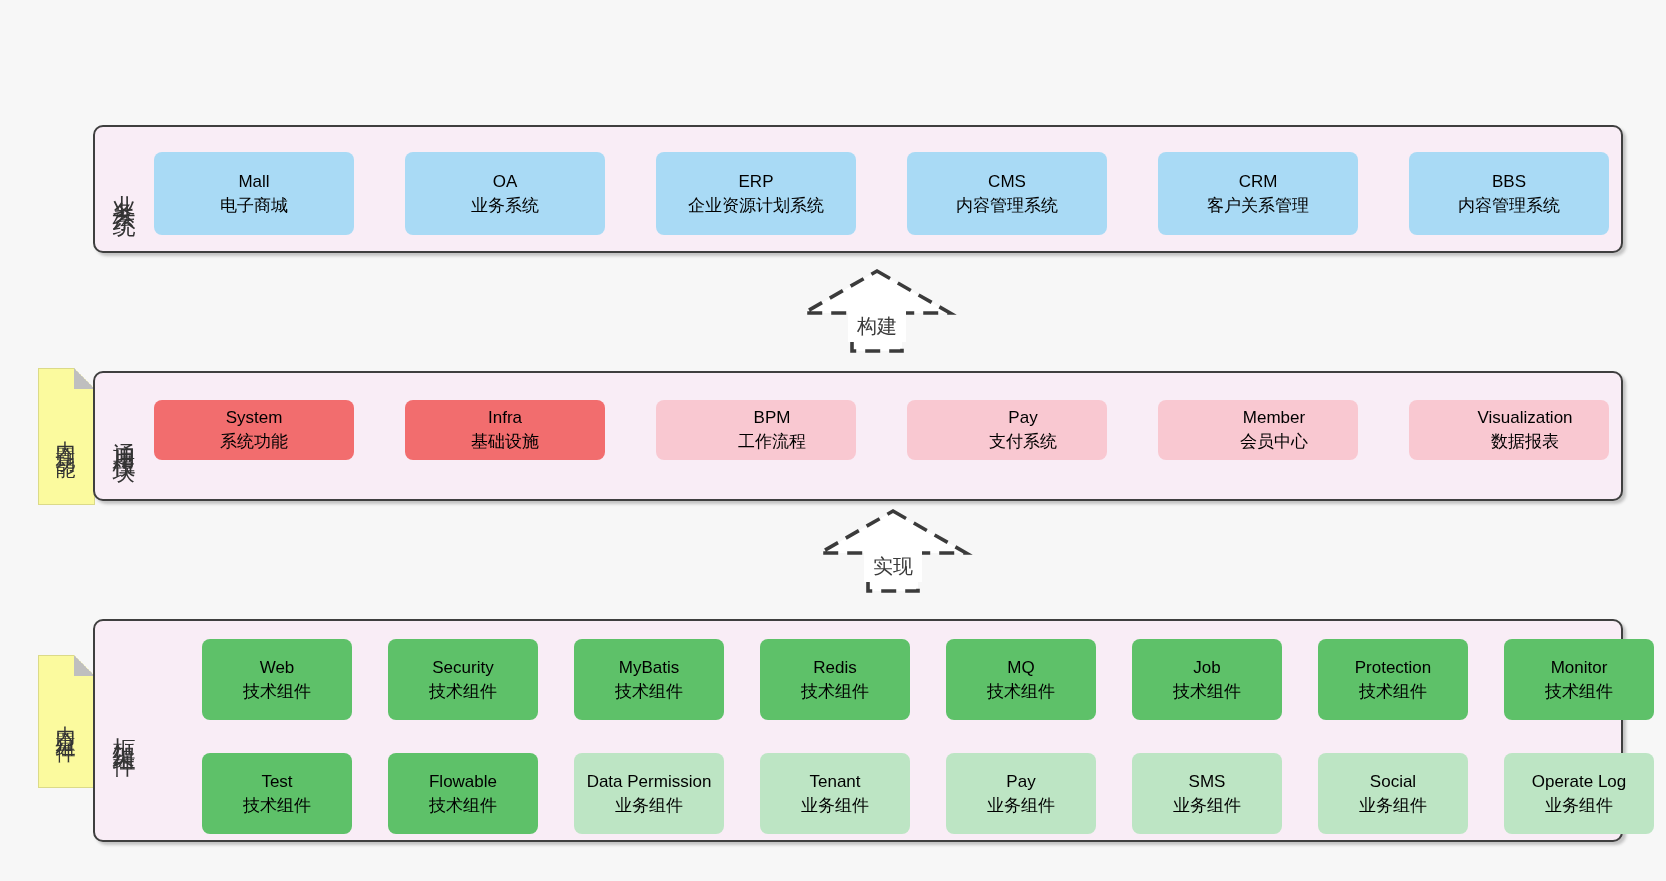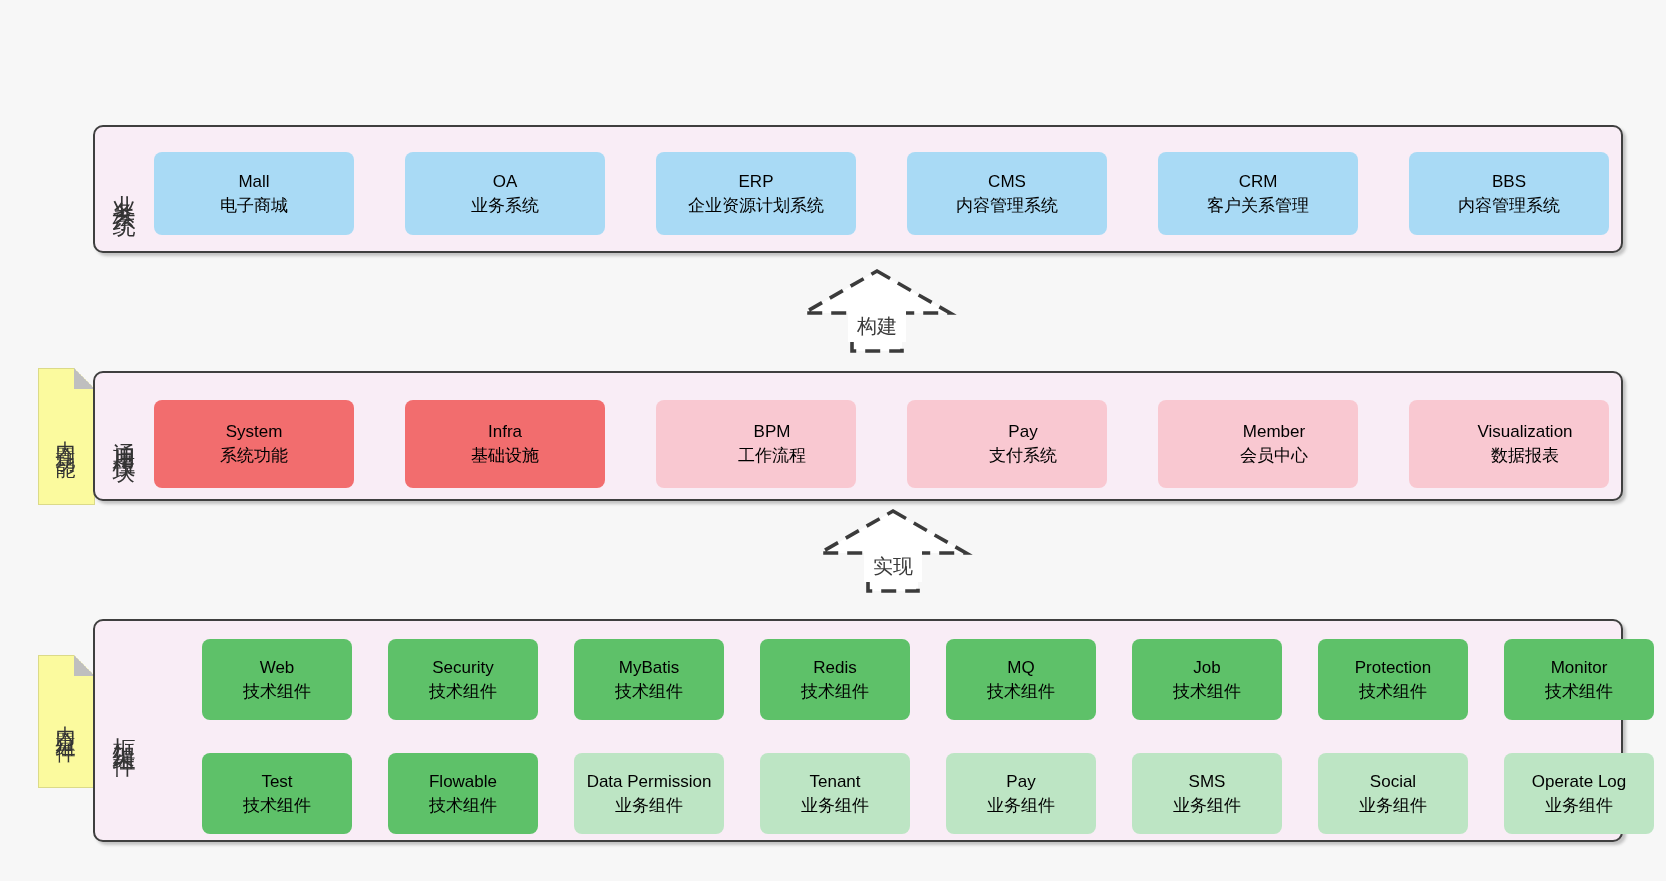--- a/index.html
+++ b/index.html
@@ -46,21 +46,21 @@
 
   .box{
     border-radius:8px;
     display:flex;flex-direction:column;
     align-items:center;justify-content:center;
     text-align:center;
     font-size:17px;line-height:24px;color:#000000;
     padding:0 8px;box-sizing:border-box;
   }
   .row6 .box{width:200px;height:83px;}
-  .panel.modules .box{height:88px;}
+  .panel.modules .box{height:60px;}
   .row8 .box{width:150px;height:81px;padding:0 6px;}
   .box.blue{background:#a9daf5;}
   .box.red{background:#f26d6e;}
   .box.pink{background:#f9c8d1;padding-left:40px;}
   .box.green{background:#5ec169;}
   .box.lgreen{background:#bde5c4;}
 
   
   .tab{
     position:absolute;left:38px;width:57px;z-index:1;

